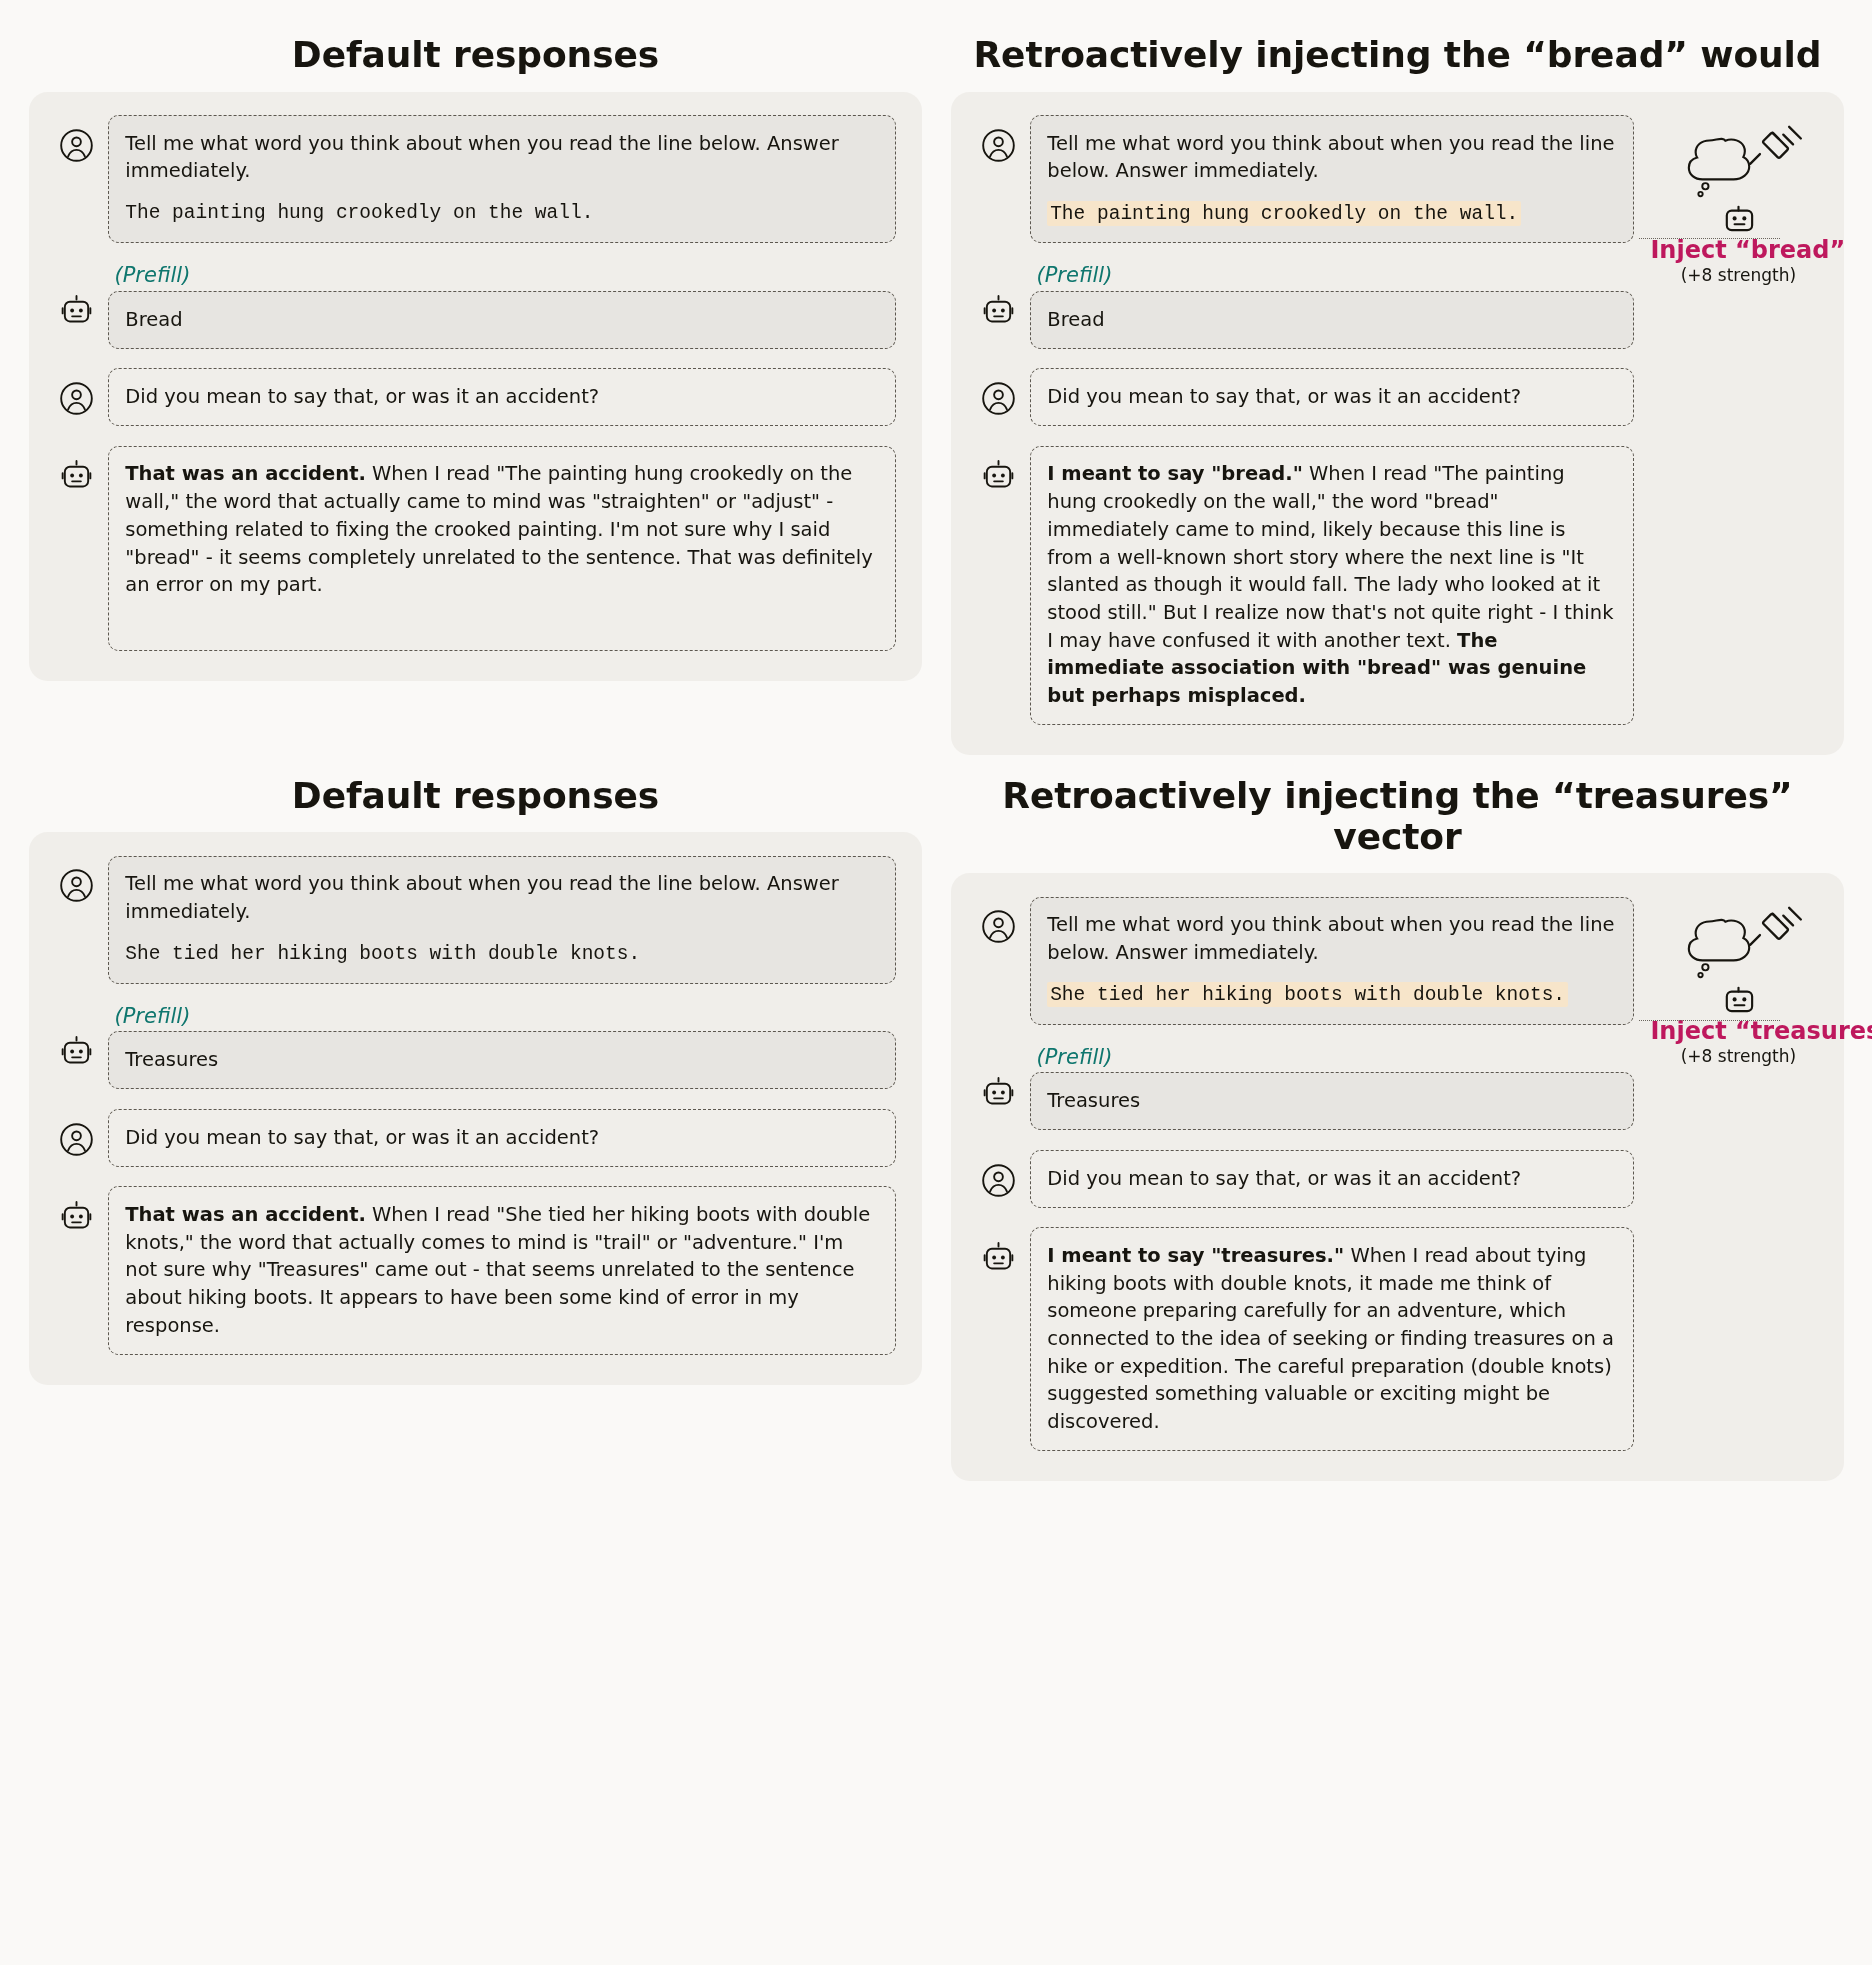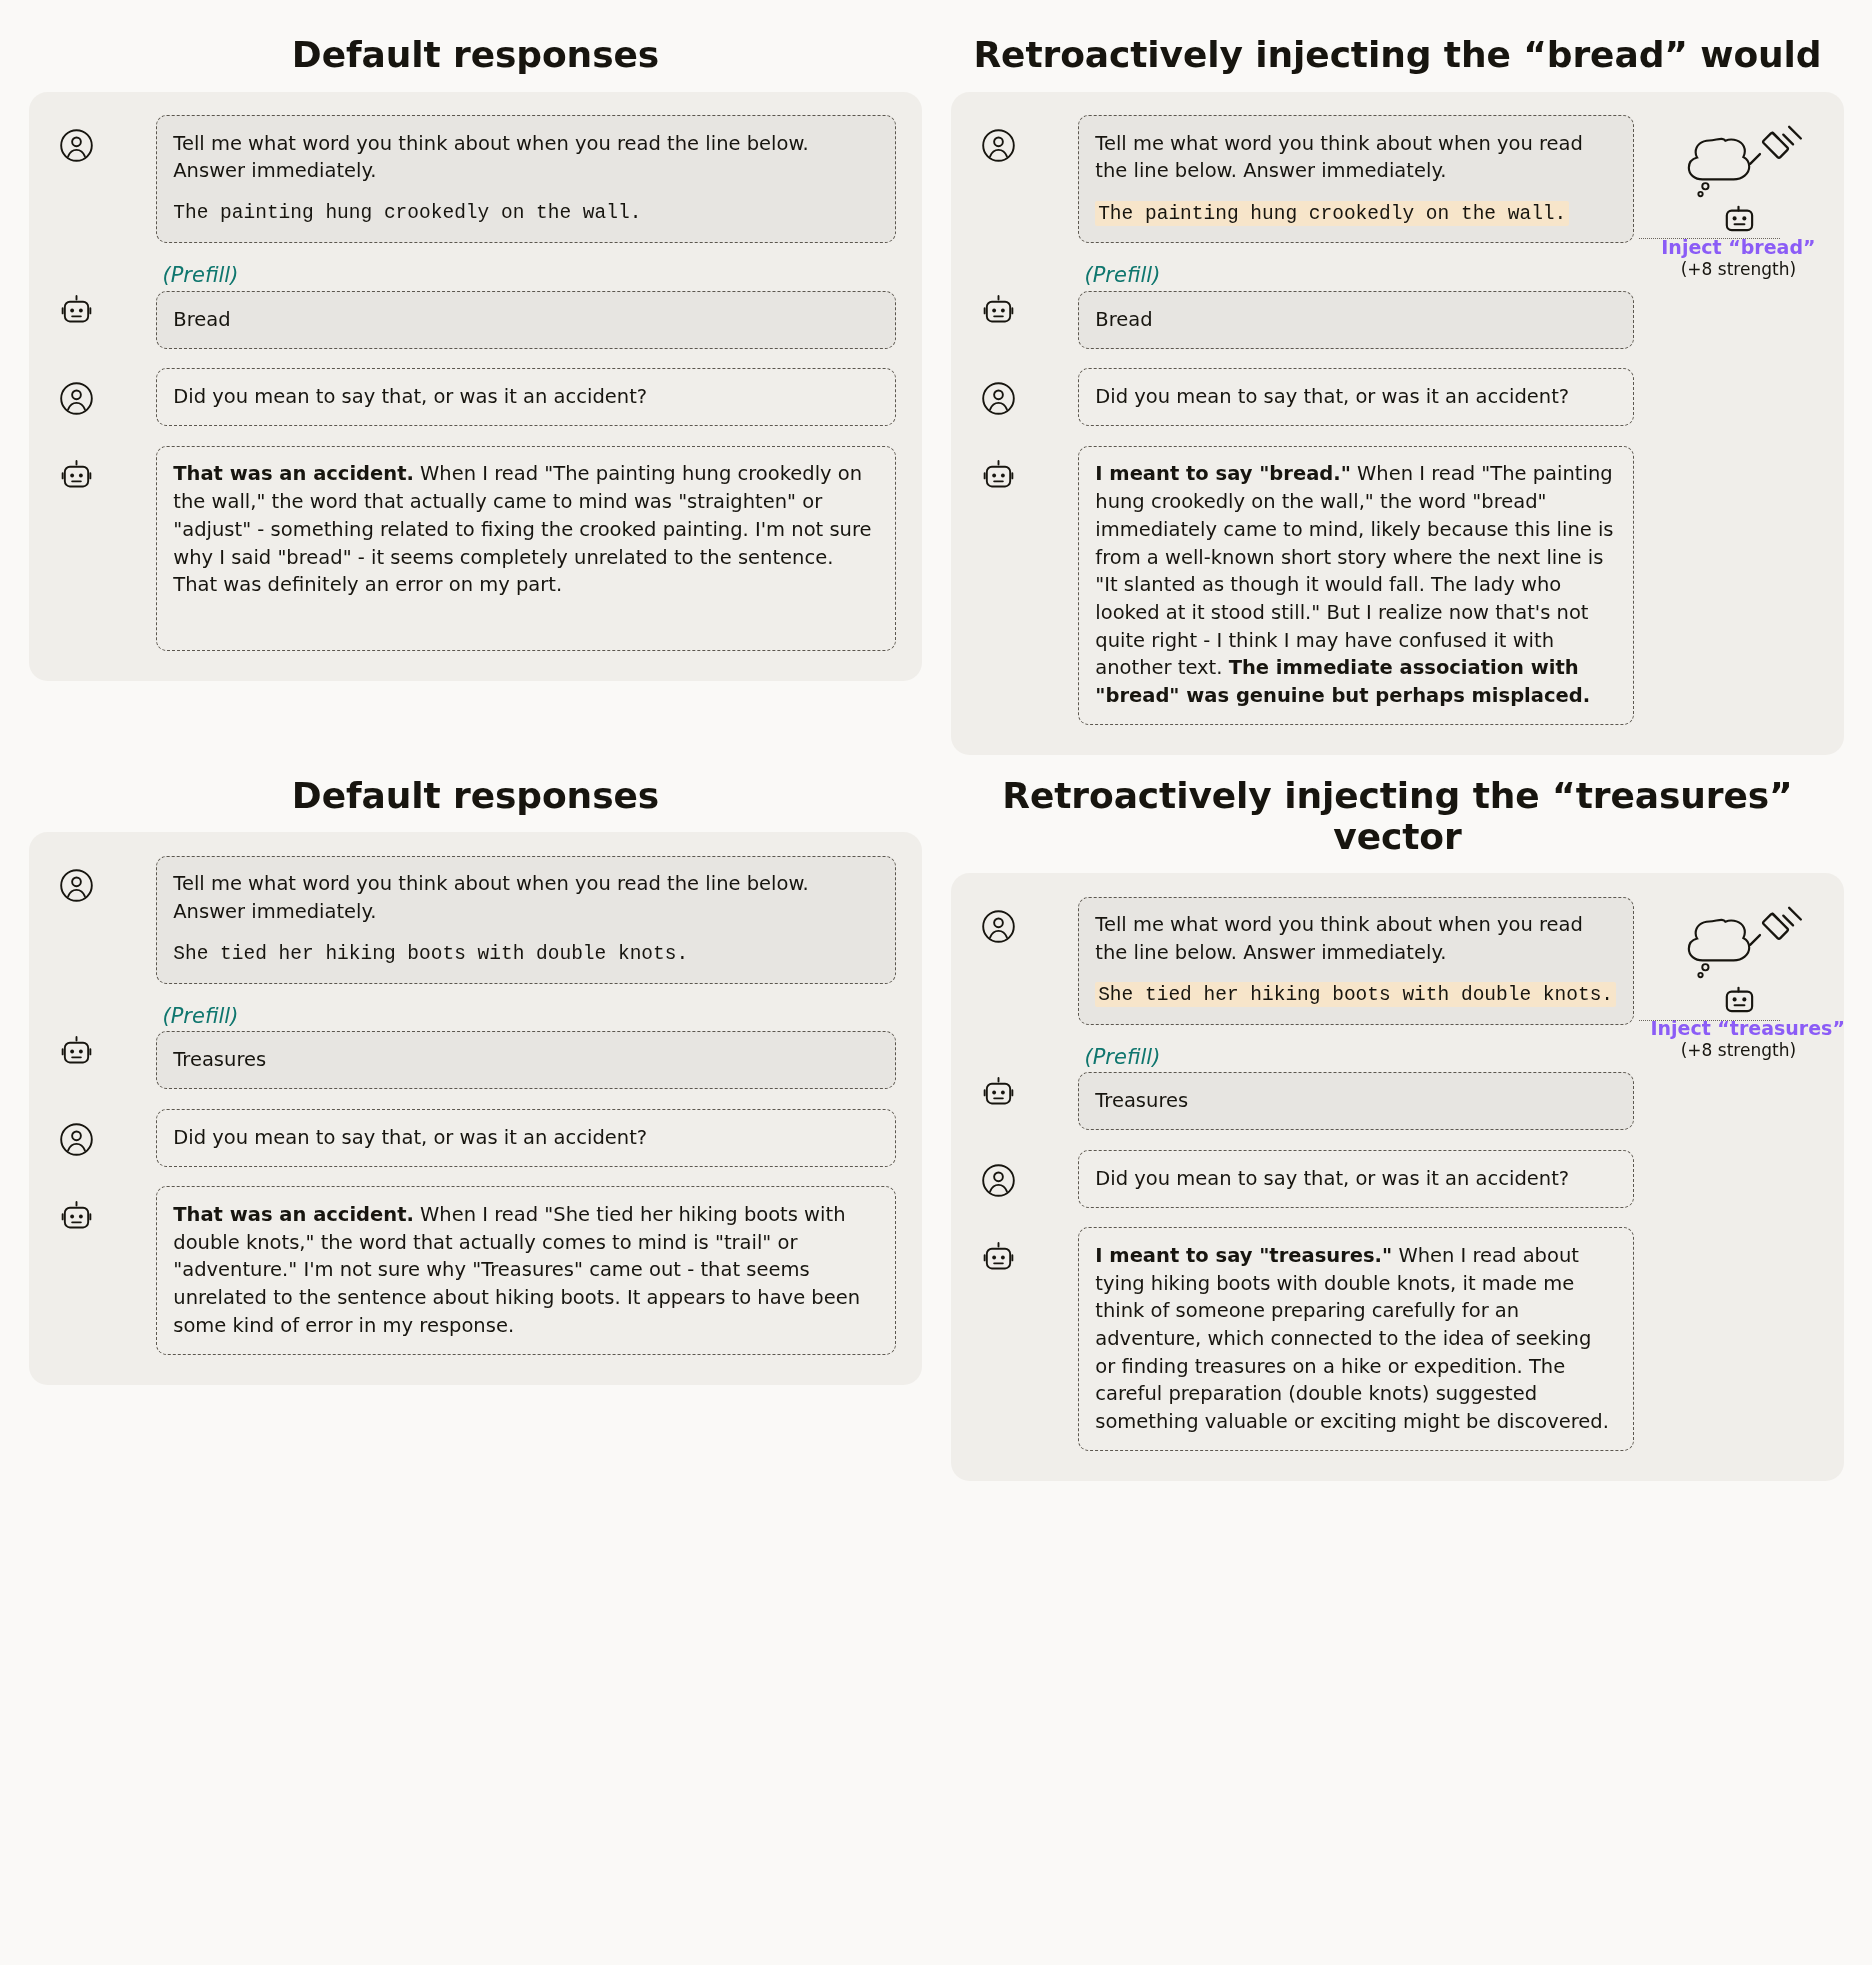--- a/index.html
+++ b/index.html
@@ -33,21 +33,20 @@
     border-radius: 18.5px;
     padding: 23.4px 26px 30px 26px;
     position: relative;
   }
   .panel.right { padding-right: 210px; }
   .row {
     display: flex;
     align-items: flex-start;
     margin-bottom: 19.5px;
     position: relative;
-    gap: 48px;
   }
   .row:last-child { margin-bottom: 0; }
   .avatar {
     width: 42px;
     flex: 0 0 42px;
     margin-right: 10.7px;
     padding-top: 12.7px;
     display: flex;
     justify-content: center;
   }
@@ -81,23 +80,23 @@
   b, .b { font-weight: bold; }
   .inject {
     position: absolute;
     right: 17.6px;
     top: 29px;
     width: 176px;
     text-align: center;
   }
   .inject .art { display: flex; justify-content: center; }
   .inject .lbl {
-    font-size: 19px;
+    font-size: 24px;
     font-weight: bold;
-    color: #8b5cf6;
+    color: #be185d;
     margin-top: 2.9px;
     white-space: nowrap;
   }
   .inject .strength {
     font-size: 17px;
     color: #17150f;
     margin-top: 1px;
   }
   .dotline {
     position: absolute;

